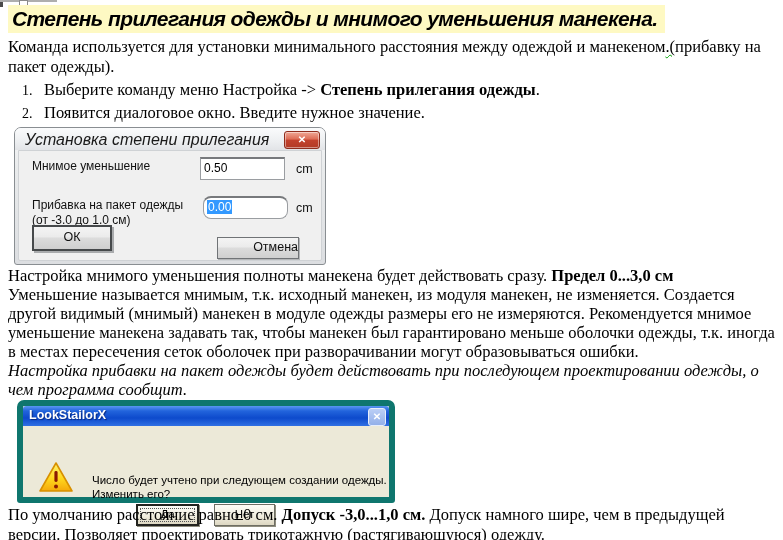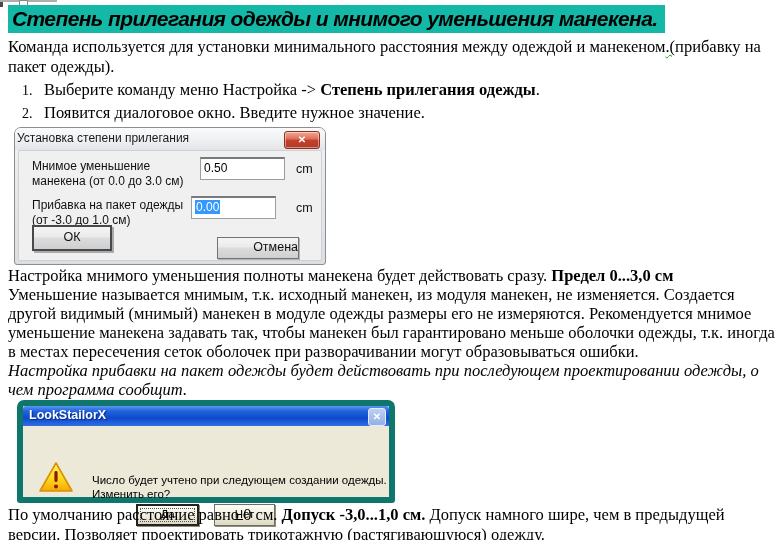--- a/index.html
+++ b/index.html
@@ -5,40 +5,40 @@
   html,body{margin:0;padding:0;background:#fff;}
   .page{position:relative;width:783px;height:540px;background:#FFFFFF;overflow:hidden;
         font-family:"Liberation Serif", serif;color:#000;}
 
   
   .edge-bar{position:absolute;left:0;top:0;width:3px;height:7px;background:#4a4a4a;}
   .edge-line{position:absolute;left:0;top:0;width:57px;height:2px;background:#aeaeae;}
   .anchor-sq{position:absolute;left:19px;top:0;width:7px;height:6px;border:1px solid #8a8a8a;background:#fff;}
 
   
-  .doc-title{position:absolute;left:8px;top:5px;display:inline-block;background:#14b8a6;
+  .doc-title{position:absolute;left:8px;top:5px;display:inline-block;background:#fef9c3;
     font-family:"Liberation Sans", sans-serif;font-style:italic;font-weight:bold;
     font-size:21px;line-height:24px;letter-spacing:-0.6px;padding:2px 8px 2px 4px;}
 
   .serif-par{position:absolute;left:8px;width:772px;font-size:16.5px;line-height:20px;}
   .squiggle{text-decoration:underline;text-decoration-style:wavy;text-decoration-color:#00A000;
             text-decoration-thickness:1px;text-underline-offset:2px;}
   .steps{position:absolute;left:22px;top:79px;width:760px;}
   .step-row{font-size:16.5px;line-height:22px;}
   .step-num{display:inline-block;width:22px;font-size:14px;}
   b{font-weight:bold;}
 
   
   .dlg1{position:absolute;left:14px;top:127px;width:312px;height:138px;
     background:linear-gradient(180deg,#F7F8F9 0%,#E9EBEC 30%,#DCDEE1 100%);
     border:1px solid #898E92;border-radius:7px 7px 3px 3px;
     font-family:"Liberation Sans", sans-serif;box-sizing:border-box;}
   .dlg1-titlebar{position:absolute;left:0;top:0;right:0;height:22px;border-radius:6px 6px 0 0;
     background:linear-gradient(180deg,#FAFBFC 0%,#EDEFF1 60%,#E2E4E7 100%);}
-  .dlg1-title{position:absolute;left:2px;top:3px;font-size:12px;color:#1a1a1a;}
+  .dlg1-title{position:absolute;left:10px;top:3px;font-size:16px;color:#1a1a1a;font-style:italic;}
   .dlg1-close{position:absolute;right:5px;top:3px;width:34px;height:16px;border-radius:3px;
     background:linear-gradient(180deg,#F0A896 0%,#DE6C55 45%,#C2412C 50%,#B23A25 100%);
     border:1px solid #8F2C1C;box-shadow:inset 0 0 0 1px rgba(255,255,255,.45);
     color:#fff;font-size:10px;line-height:15px;text-align:center;font-weight:bold;cursor:default;}
   .dlg1-client{position:absolute;left:3px;right:3px;top:22px;bottom:3px;background:#F0F0F0;
     border:1px solid #CFD2D5;border-radius:0 0 2px 2px;}
   .dlg1-label{position:absolute;font-size:12px;line-height:15px;color:#111;}
   .textbox{position:absolute;width:85px;height:23px;background:#fff;
     border:1px solid #9A9DA1;border-top:2px solid #77797C;box-sizing:border-box;
     font-size:12px;line-height:19px;padding-left:3px;cursor:text;}
@@ -93,30 +93,29 @@
   </div>
 
   <div class="dlg1">
     <div class="dlg1-titlebar">
       <span class="dlg1-title">Установка степени прилегания</span>
       <div class="dlg1-close"><span>✕</span></div>
     </div>
     <div class="dlg1-client">
       <div class="dlg1-label" style="left:13px;top:8px;">
         <span>Мнимое уменьшение</span><br>
-        <span>манекена (от 0.0 до 3.0 см)</span>
       </div>
       <div class="textbox" style="left:181px;top:6px;"><span>0.50</span></div>
       <div class="unit" style="left:277px;top:11px;">cm</div>
 
       <div class="dlg1-label" style="left:13px;top:47px;">
         <span>Прибавка на пакет одежды</span><br>
         <span>(от -3.0 до 1.0 см)</span>
       </div>
-      <div class="textbox" style="left:172px;top:45px;"><span class="sel">0.00</span></div>
+      <div class="textbox" style="left:184px;top:45px;border-radius:8px;"><span class="sel">0.00</span></div>
       <div class="unit" style="left:277px;top:50px;">cm</div>
 
       <div class="w7btn default" style="left:13px;top:74px;width:80px;height:26px;">ОК</div>
       <div class="w7btn normal" style="left:198px;top:86px;width:82px;height:22px;text-align:right;">Отмена</div>
     </div>
   </div>
 
   <div class="serif-par" style="top:266px;line-height:19px;"><span>Настройка мнимого уменьшения полноты манекена будет действовать сразу. </span><b>Предел 0...3,0 см</b></div>
   <div class="serif-par" style="top:285px;line-height:19px;">Уменьшение называется мнимым, т.к. исходный манекен, из модуля манекен, не изменяется. Создается другой видимый (мнимый) манекен в модуле одежды размеры его не измеряются. Рекомендуется мнимое уменьшение манекена задавать так, чтобы манекен был гарантировано меньше оболочки одежды, т.к. иногда в местах пересечения сеток оболочек при разворачивании могут образовываться ошибки.</div>
   <div class="serif-par" style="top:361px;line-height:19px;font-style:italic;">Настройка прибавки на пакет одежды будет действовать при последующем проектировании одежды, о чем программа сообщит.</div>

